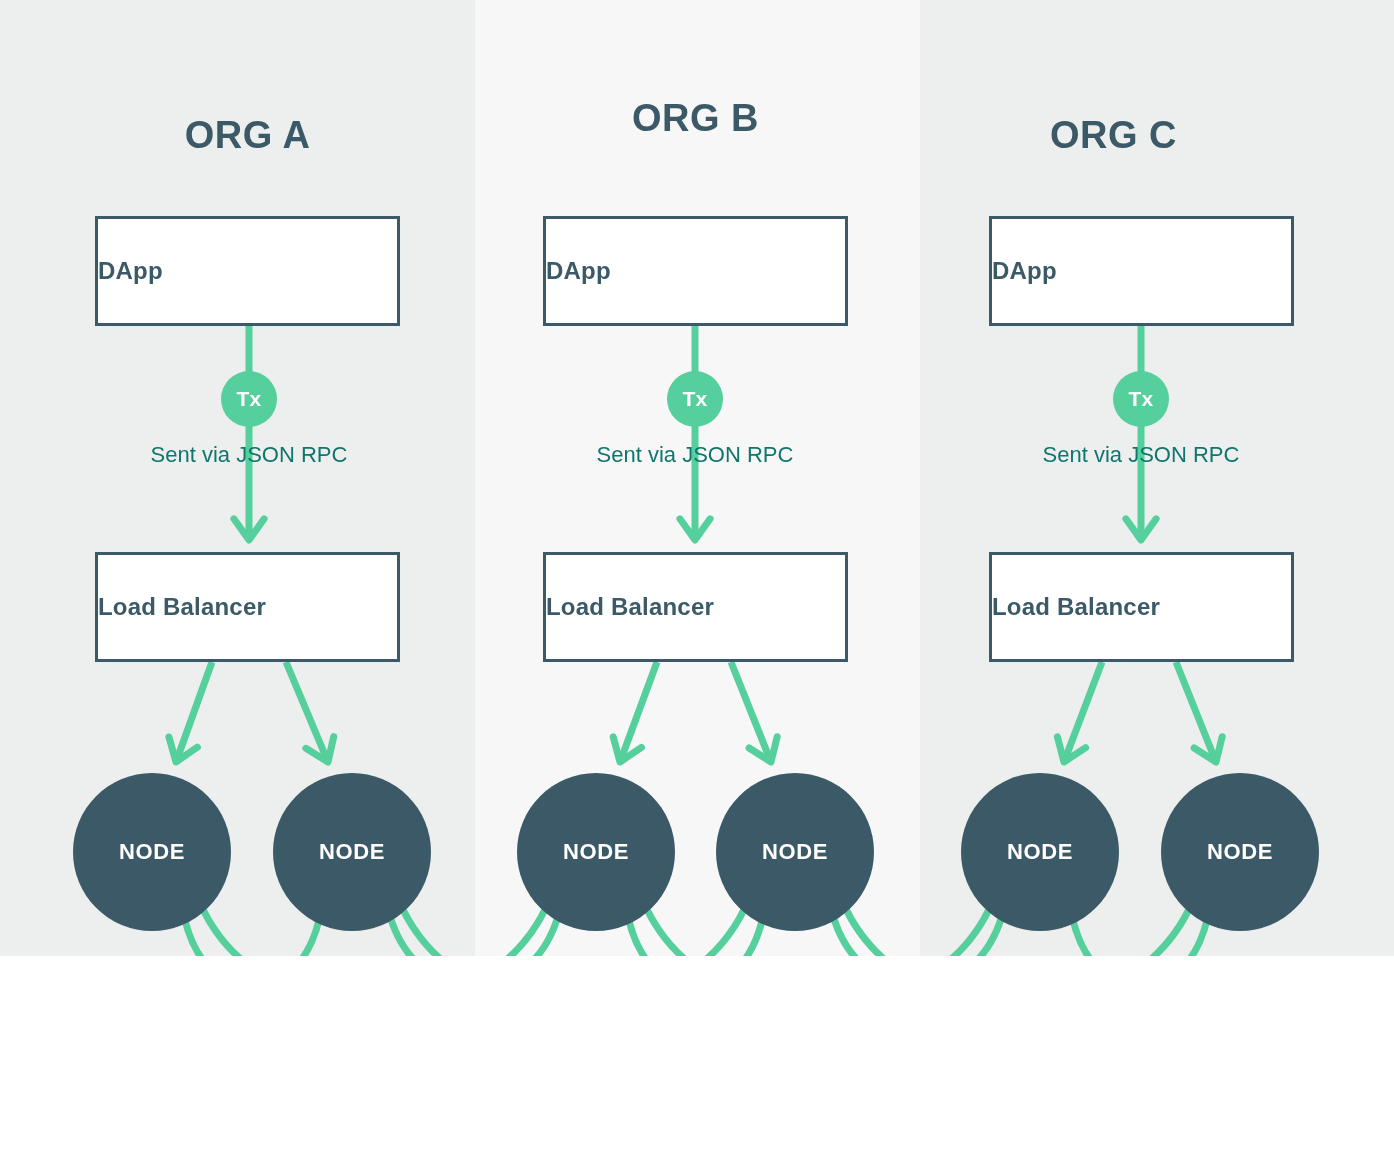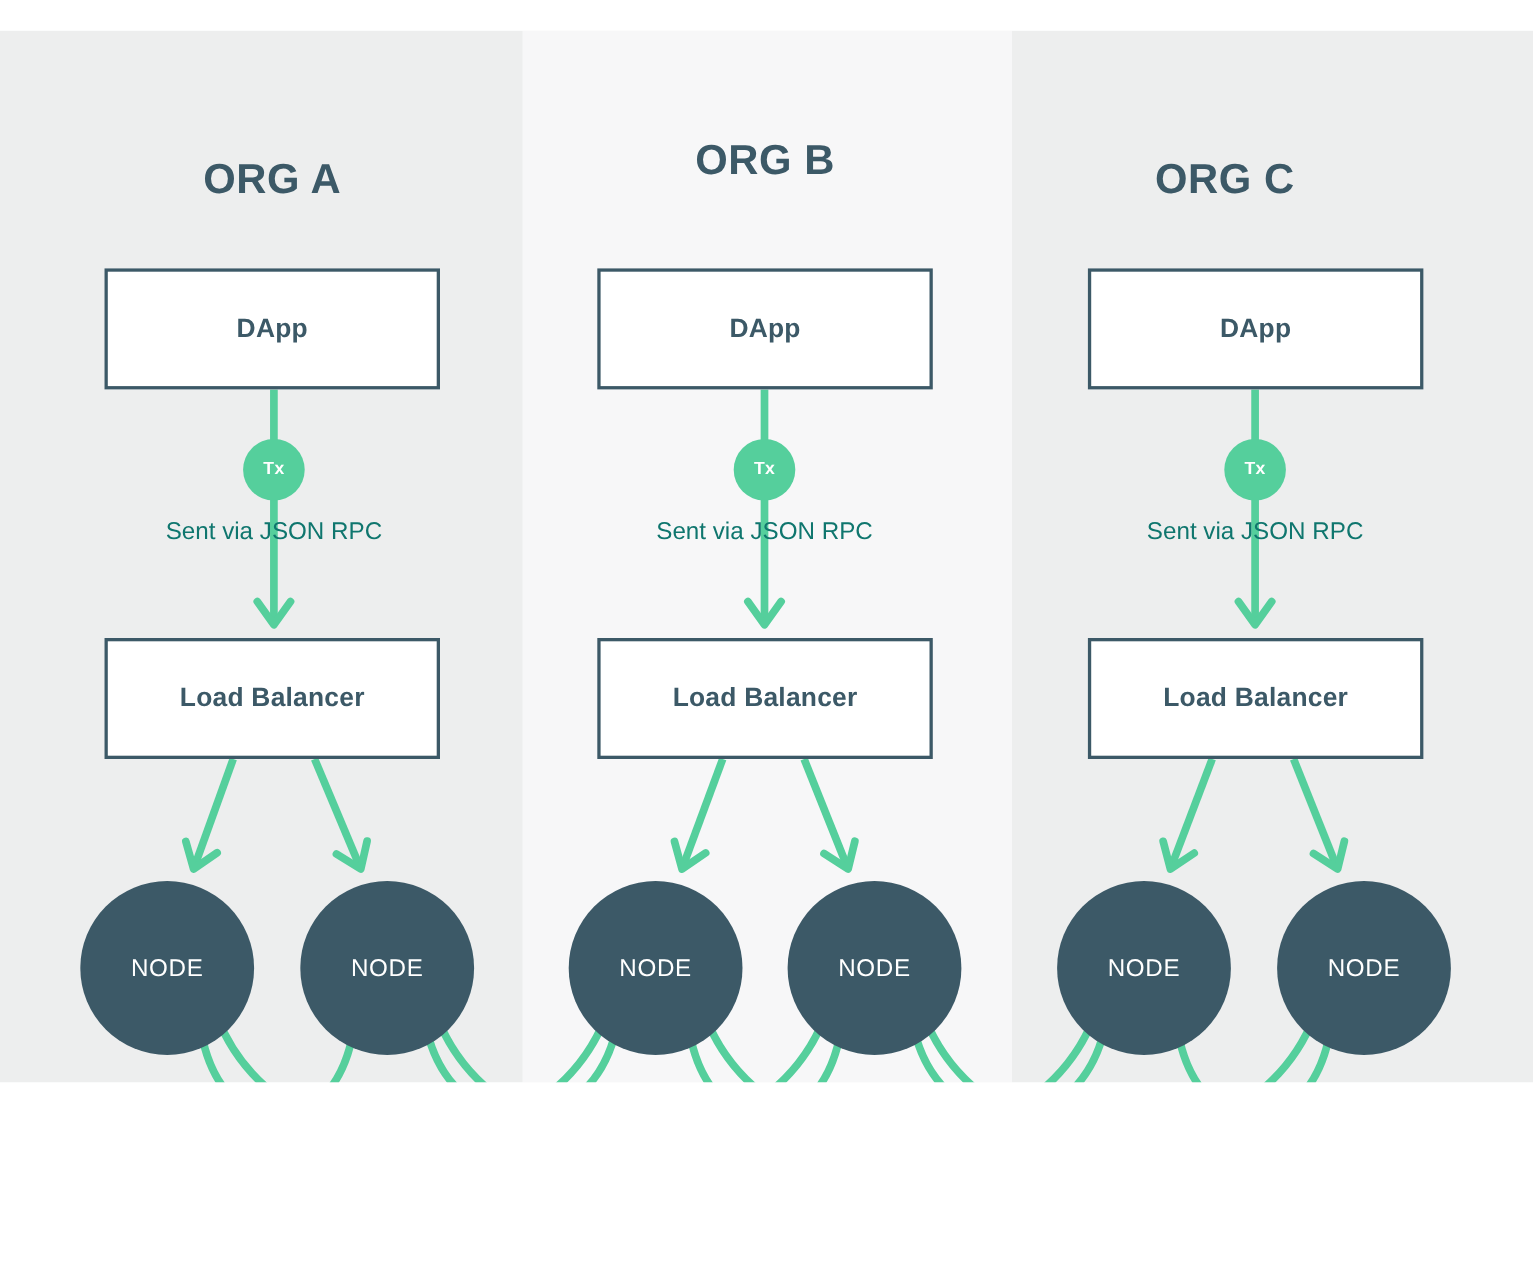--- a/index.html
+++ b/index.html
@@ -37,21 +37,21 @@
     color: #3c5967;
     white-space: nowrap;
   }
   .unit-box {
     position: absolute;
     box-sizing: border-box;
     background: #ffffff;
     border: 3px solid #3c5967;
     display: flex;
     align-items: center;
-    justify-content: center;
+    justify-content: flex-start;
   }
   .unit-box-label {
     font-size: 24px;
     font-weight: bold;
     color: #3c5967;
     letter-spacing: 0.2px;
   }
   .rpc-label {
     position: absolute;
     text-align: center;
@@ -63,46 +63,46 @@
     position: absolute;
     width: 56px;
     height: 56px;
     border-radius: 50%;
     background: #55cf9c;
     display: flex;
     align-items: center;
     justify-content: center;
   }
   .tx-badge-label {
-    font-size: 16px;
+    font-size: 21px;
     font-weight: bold;
     color: #ffffff;
     letter-spacing: 0.3px;
   }
   .node-circle {
     position: absolute;
     width: 158px;
     height: 158px;
     border-radius: 50%;
     background: #3c5967;
     display: flex;
     align-items: center;
     justify-content: center;
   }
   .node-circle-label {
     font-size: 22px;
-    font-weight: normal;
+    font-weight: bold;
     color: #ffffff;
     letter-spacing: 0.6px;
   }
 </style>
 </head>
 <body>
 
-<div id="canvas" style="width: 1394px; height: 956px; margin-top: 28px;">
+<div id="canvas" style="width: 1394px; height: 956px;">
   <div id="bands-layer">
       <div class="col-band" style="left: 0px; width: 475px; background: rgb(237, 238, 238);"></div>
       <div class="col-band" style="left: 475px; width: 445px; background: rgb(247, 247, 248);"></div>
       <div class="col-band" style="left: 920px; width: 474px; background: rgb(237, 238, 238);"></div>
     </div>
   <svg id="diagram-svg" viewBox="0 0 1394 1152" preserveAspectRatio="none" aria-hidden="true">
       <path d="M 181.48100161138942 900.6436526587926 C 196 1017, 308 1017, 322.5189983886106 900.6436526587926" fill="none" stroke="#55cf9c" stroke-width="7" stroke-linecap="round"></path>
       <path d="M 385.81675681700654 897.7357776623448 C 405.68 1017, 542.32 1017, 562.1832431829935 897.7357776623448" fill="none" stroke="#55cf9c" stroke-width="7" stroke-linecap="round"></path>
       <path d="M 625.3729776640437 900.7089579353488 C 639.78 1017, 751.22 1017, 765.6270223359563 900.7089579353488" fill="none" stroke="#55cf9c" stroke-width="7" stroke-linecap="round"></path>
       <path d="M 828.90616790136 897.6695322753012 C 848.9 1017, 986.1 1017, 1006.09383209864 897.6695322753012" fill="none" stroke="#55cf9c" stroke-width="7" stroke-linecap="round"></path>

